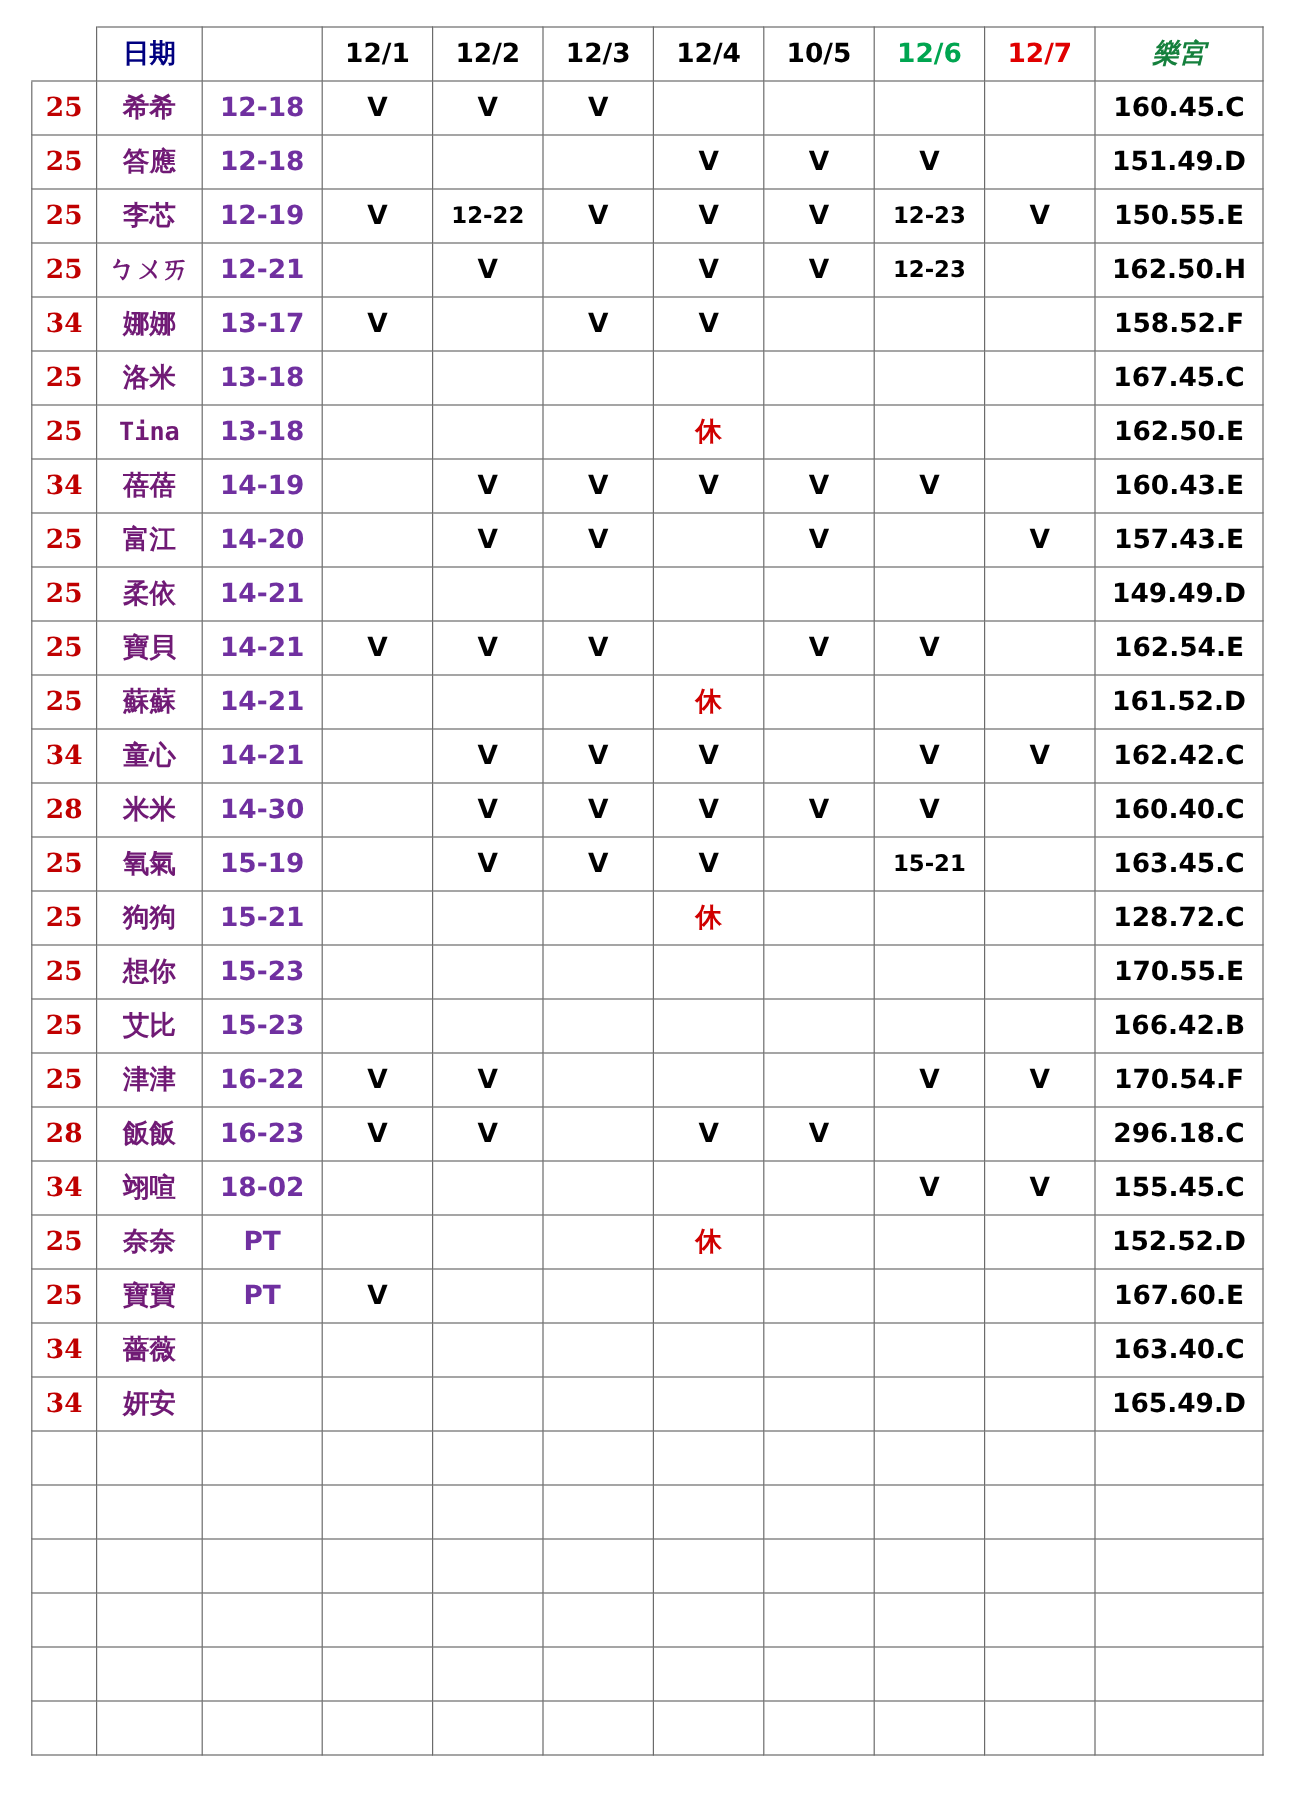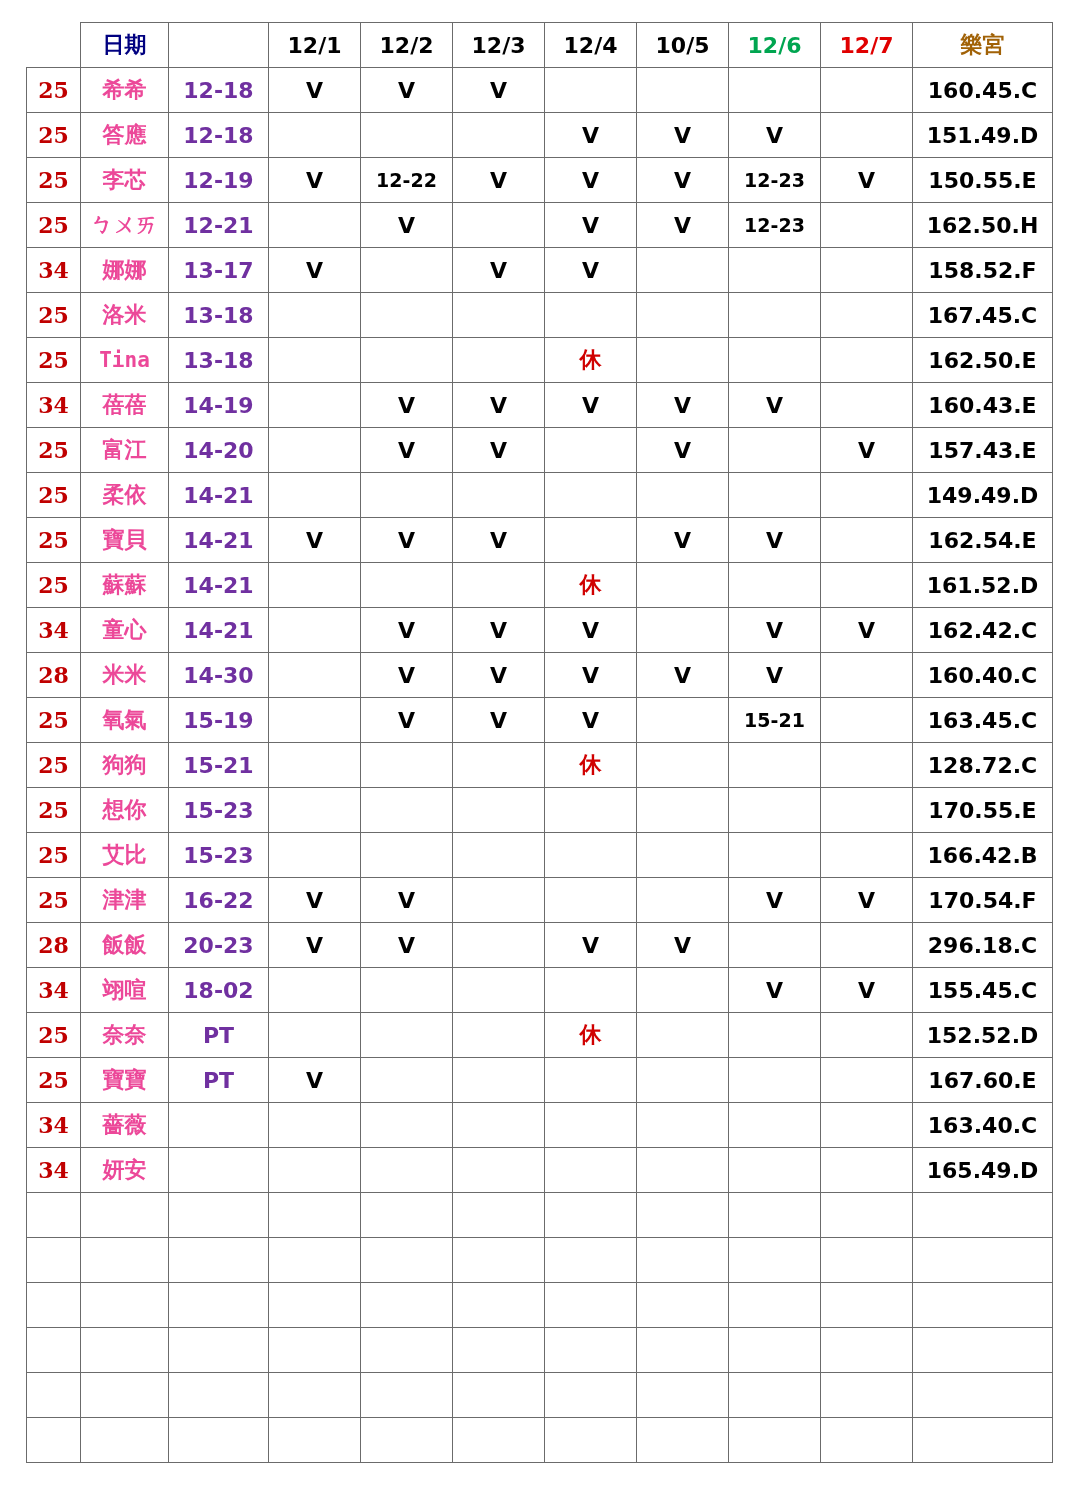--- a/index.html
+++ b/index.html
@@ -48,23 +48,24 @@
     font-family: "DejaVu Serif", "Liberation Serif", serif;
     font-size: 21px;
   }
   .hdr-md {
     color: #000000;
     font-size: 24px;
   }
   .hdr-md.sat { color: #00a550; }
   .hdr-md.sun { color: #e00000; margin-top: 32px; }
   .hdr-title {
-    color: #a16207;
-    font-family: "DejaVu Serif", "Liberation Serif", serif;
-    font-size: 21px;
+    color: #15803d;
+    font-family: "DejaVu Serif", "Liberation Serif", serif;
+    font-size: 21px;
+    font-style: italic;
   }
   
   .hdr-unit {
     color: #c00000;
     font-family: "DejaVu Serif", "Liberation Serif", serif;
     font-size: 21px;
   }
   .hdr-beautician {
     color: #c00000;
     font-family: "DejaVu Serif", "Liberation Serif", serif;
@@ -88,21 +89,21 @@
     font-size: 21px;
   }
 
   
   .price {
     color: #c00000;
     font-size: 22px;
     font-family: "DejaVu Serif", "Liberation Serif", serif;
   }
   .name {
-    color: #ec4899;
+    color: #701a75;
     font-size: 22px;
     font-family: "DejaVu Serif", "Liberation Serif", serif;
   }
   .name.latin {
     font-family: "DejaVu Sans Mono", "Liberation Mono", monospace;
     font-size: 21px;
   }
   .shift {
     color: #7030a0;
     font-size: 22px;
@@ -400,21 +401,21 @@
           <td class="mark"></td>
           <td class="mark"></td>
           <td class="mark"></td>
           <td class="mark">V</td>
           <td class="mark">V</td>
           <td class="info">170.54.F</td>
         </tr>
         <tr>
           <td class="price">28</td>
           <td class="name">飯飯</td>
-          <td class="shift">20-23</td>
+          <td class="shift">16-23</td>
           <td class="mark">V</td>
           <td class="mark">V</td>
           <td class="mark"></td>
           <td class="mark">V</td>
           <td class="mark">V</td>
           <td class="mark"></td>
           <td class="mark"></td>
           <td class="info">296.18.C</td>
         </tr>
         <tr>

